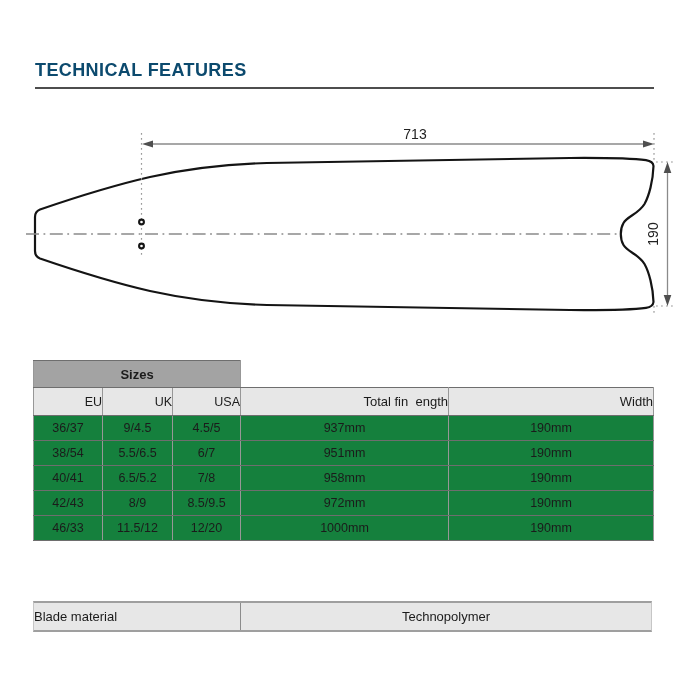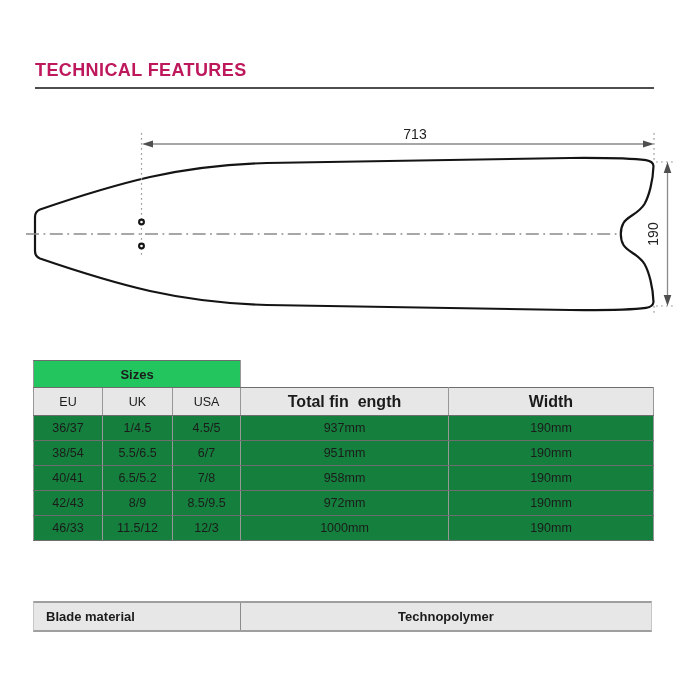--- a/index.html
+++ b/index.html
@@ -7,21 +7,21 @@
     width:700px; height:700px; position:relative;
     background:#ffffff;
     font-family:"Liberation Sans", sans-serif;
     color:#1b1b1b;
     overflow:hidden;
   }
   
   .page-title {
     position:absolute; left:35px; top:60px;
     font-size:18px; font-weight:700; letter-spacing:0.4px;
-    color:#be185d; white-space:nowrap;
+    color:#0c4a6e; white-space:nowrap;
   }
   .title-rule {
     position:absolute; left:35px; top:87px; width:619px; height:0;
     border-top:2px solid #4d4d4d;
   }
   
   .drawing-wrap { position:absolute; left:0; top:110px; width:587px; height:240px; }
   .dim-text { font-size:14px; fill:#222222; font-family:"Liberation Sans", sans-serif; }
   
   table.spec {
@@ -34,44 +34,44 @@
   table.spec col.c-usa { width:68px; }
   table.spec col.c-len { width:208px; }
   table.spec col.c-w   { width:205px; }
   table.spec .cell {
     border:1px solid #979797;
     border-top:1px solid #6e6e6e;
     border-bottom:1px solid #6e6e6e;
     text-align:center; vertical-align:middle;
     padding:0;
   }
-  table.spec tr.r-group th.cell { height:26px; background:#22c55e; font-size:13px; font-weight:700; }
+  table.spec tr.r-group th.cell { height:26px; background:#a3a3a3; font-size:13px; font-weight:700; }
   table.spec td.nocell { border:none; background:transparent; }
-  table.spec tr.r-head th.cell { height:27px; background:#e7e7e7; font-weight:400; font-size:12.5px; }
-  table.spec tr.r-head th.strong { font-weight:700; font-size:16px; }
+  table.spec tr.r-head th.cell { height:27px; background:#e7e7e7; font-weight:400; font-size:12.5px;text-align:right; }
+  table.spec tr.r-head th.strong { font-weight:400; font-size:13px; }
   table.spec .pre { white-space:pre; }
   table.spec tr.r-data td.cell { height:24px; background:#15803d; }
   
   .material {
     position:absolute; left:33px; top:601px; width:619px; height:31px;
     box-sizing:border-box; display:flex; align-items:stretch;
     background:#e7e7e7;
     border-top:2px solid #9f9f9f; border-bottom:2px solid #9f9f9f;
     border-left:1px solid #c6c6c6; border-right:1px solid #c6c6c6;
     font-size:13px;
   }
   .material-label {
     width:207px; box-sizing:border-box;
     display:flex; align-items:center;
-    padding-left:12px; font-weight:700;
+    font-weight:400;
     border-right:1px solid #8c8c8c;
   }
   .material-value {
     flex:1; display:flex; align-items:center; justify-content:center;
-    font-weight:700;
+    font-weight:400;
   }
 </style>
 </head>
 <body>
 
 <div class="page-title">TECHNICAL FEATURES</div>
 <div class="title-rule"></div>
 
 <div class="drawing-wrap">
   <svg width="700" height="240" viewBox="0 0 700 240" xmlns="http://www.w3.org/2000/svg">
@@ -137,21 +137,21 @@
   </tr>
   <tr class="r-head">
     <th class="cell">EU</th>
     <th class="cell">UK</th>
     <th class="cell">USA</th>
     <th class="cell strong pre">Total fin  ength</th>
     <th class="cell strong">Width</th>
   </tr>
   <tr class="r-data">
     <td class="cell">36/37</td>
-    <td class="cell">1/4.5</td>
+    <td class="cell">9/4.5</td>
     <td class="cell">4.5/5</td>
     <td class="cell">937mm</td>
     <td class="cell">190mm</td>
   </tr>
   <tr class="r-data">
     <td class="cell">38/54</td>
     <td class="cell">5.5/6.5</td>
     <td class="cell">6/7</td>
     <td class="cell">951mm</td>
     <td class="cell">190mm</td>
@@ -166,21 +166,21 @@
   <tr class="r-data">
     <td class="cell">42/43</td>
     <td class="cell">8/9</td>
     <td class="cell">8.5/9.5</td>
     <td class="cell">972mm</td>
     <td class="cell">190mm</td>
   </tr>
   <tr class="r-data">
     <td class="cell">46/33</td>
     <td class="cell">11.5/12</td>
-    <td class="cell">12/3</td>
+    <td class="cell">12/20</td>
     <td class="cell">1000mm</td>
     <td class="cell">190mm</td>
   </tr>
 </tbody>
   </table>
 
 <div class="material">
   <div class="material-label">Blade material</div>
   <div class="material-value">Technopolymer</div>
 </div>

